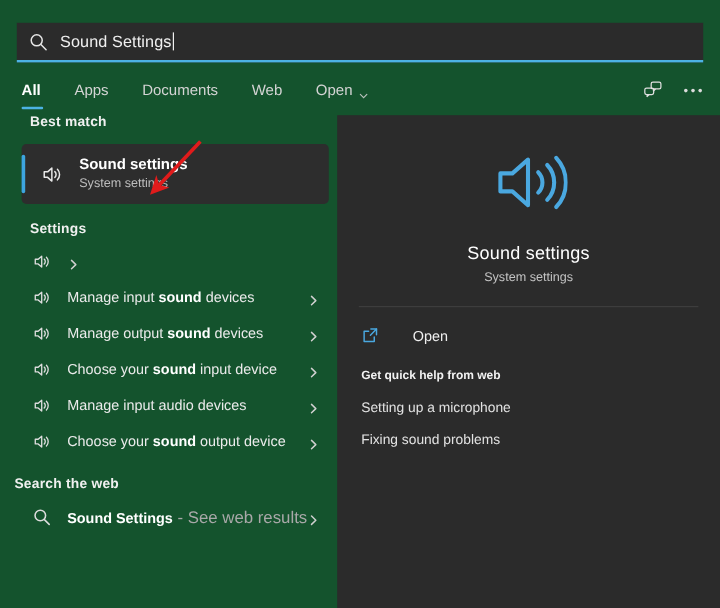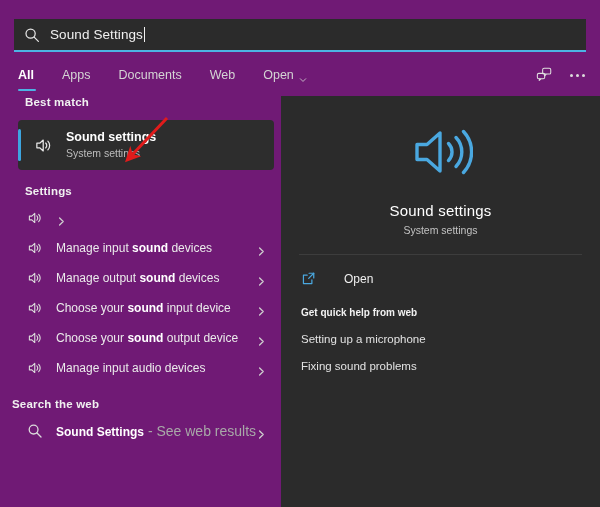--- a/index.html
+++ b/index.html
@@ -2,21 +2,21 @@
 <html><head>
 <meta charset="utf-8">
 <style>
   * { box-sizing: border-box; margin: 0; padding: 0; }
   html, body {
     width: 600px; height: 507px;
     background: #1f1f1f;
     font-family: "Liberation Sans", sans-serif;
     overflow: hidden;
   }
-  #root { position: relative; width: 600px; height: 507px; background: #701a75; }
+  #root { position: relative; width: 600px; height: 507px; background: #14532d; }
 
   
   .searchbar {
     position: absolute; left: 14px; top: 19px;
     width: 572px; height: 33px;
     background: #2b2b2b;
     border-bottom: 2px solid #4cb3e4;
     display: flex; align-items: center;
     padding: 0 10px;
   }
@@ -260,37 +260,37 @@
       </div>
 
       <div class="row">
         <span class="row-icon">
           <svg viewBox="0 0 20 20" fill="none" stroke="currentColor" stroke-width="1.4" stroke-linejoin="round" stroke-linecap="round">
             <path d="M3 7.6 h3 L9.7 4.3 v11.4 L6 12.4 H3 Z"></path>
               <path d="M12.3 7.4 a3.6 3.6 0 0 1 0 5.2"></path>
               <path d="M14.6 5.4 a6.6 6.6 0 0 1 0 9.2"></path>
           </svg>
         </span>
+        <span class="row-label"><span>Manage input audio devices</span></span>
+        <span class="row-chev">
+          <svg viewBox="0 0 11 11" fill="none" stroke="currentColor" stroke-width="1.25" stroke-linecap="round" stroke-linejoin="round">
+              <polyline points="3.6,2 7.2,5.5 3.6,9"></polyline>
+            </svg>
+        </span>
+      </div>
+
+      <div class="row">
+        <span class="row-icon">
+          <svg viewBox="0 0 20 20" fill="none" stroke="currentColor" stroke-width="1.4" stroke-linejoin="round" stroke-linecap="round">
+            <path d="M3 7.6 h3 L9.7 4.3 v11.4 L6 12.4 H3 Z"></path>
+              <path d="M12.3 7.4 a3.6 3.6 0 0 1 0 5.2"></path>
+              <path d="M14.6 5.4 a6.6 6.6 0 0 1 0 9.2"></path>
+          </svg>
+        </span>
         <span class="row-label"><span>Choose your </span><b>sound</b><span> output device</span></span>
-        <span class="row-chev">
-          <svg viewBox="0 0 11 11" fill="none" stroke="currentColor" stroke-width="1.25" stroke-linecap="round" stroke-linejoin="round">
-              <polyline points="3.6,2 7.2,5.5 3.6,9"></polyline>
-            </svg>
-        </span>
-      </div>
-
-      <div class="row">
-        <span class="row-icon">
-          <svg viewBox="0 0 20 20" fill="none" stroke="currentColor" stroke-width="1.4" stroke-linejoin="round" stroke-linecap="round">
-            <path d="M3 7.6 h3 L9.7 4.3 v11.4 L6 12.4 H3 Z"></path>
-              <path d="M12.3 7.4 a3.6 3.6 0 0 1 0 5.2"></path>
-              <path d="M14.6 5.4 a6.6 6.6 0 0 1 0 9.2"></path>
-          </svg>
-        </span>
-        <span class="row-label"><span>Manage input audio devices</span></span>
         <span class="row-chev">
           <svg viewBox="0 0 11 11" fill="none" stroke="currentColor" stroke-width="1.25" stroke-linecap="round" stroke-linejoin="round">
               <polyline points="3.6,2 7.2,5.5 3.6,9"></polyline>
             </svg>
         </span>
       </div>
     </div>
 
     <div class="section-title webhead">Search the web</div>
 

